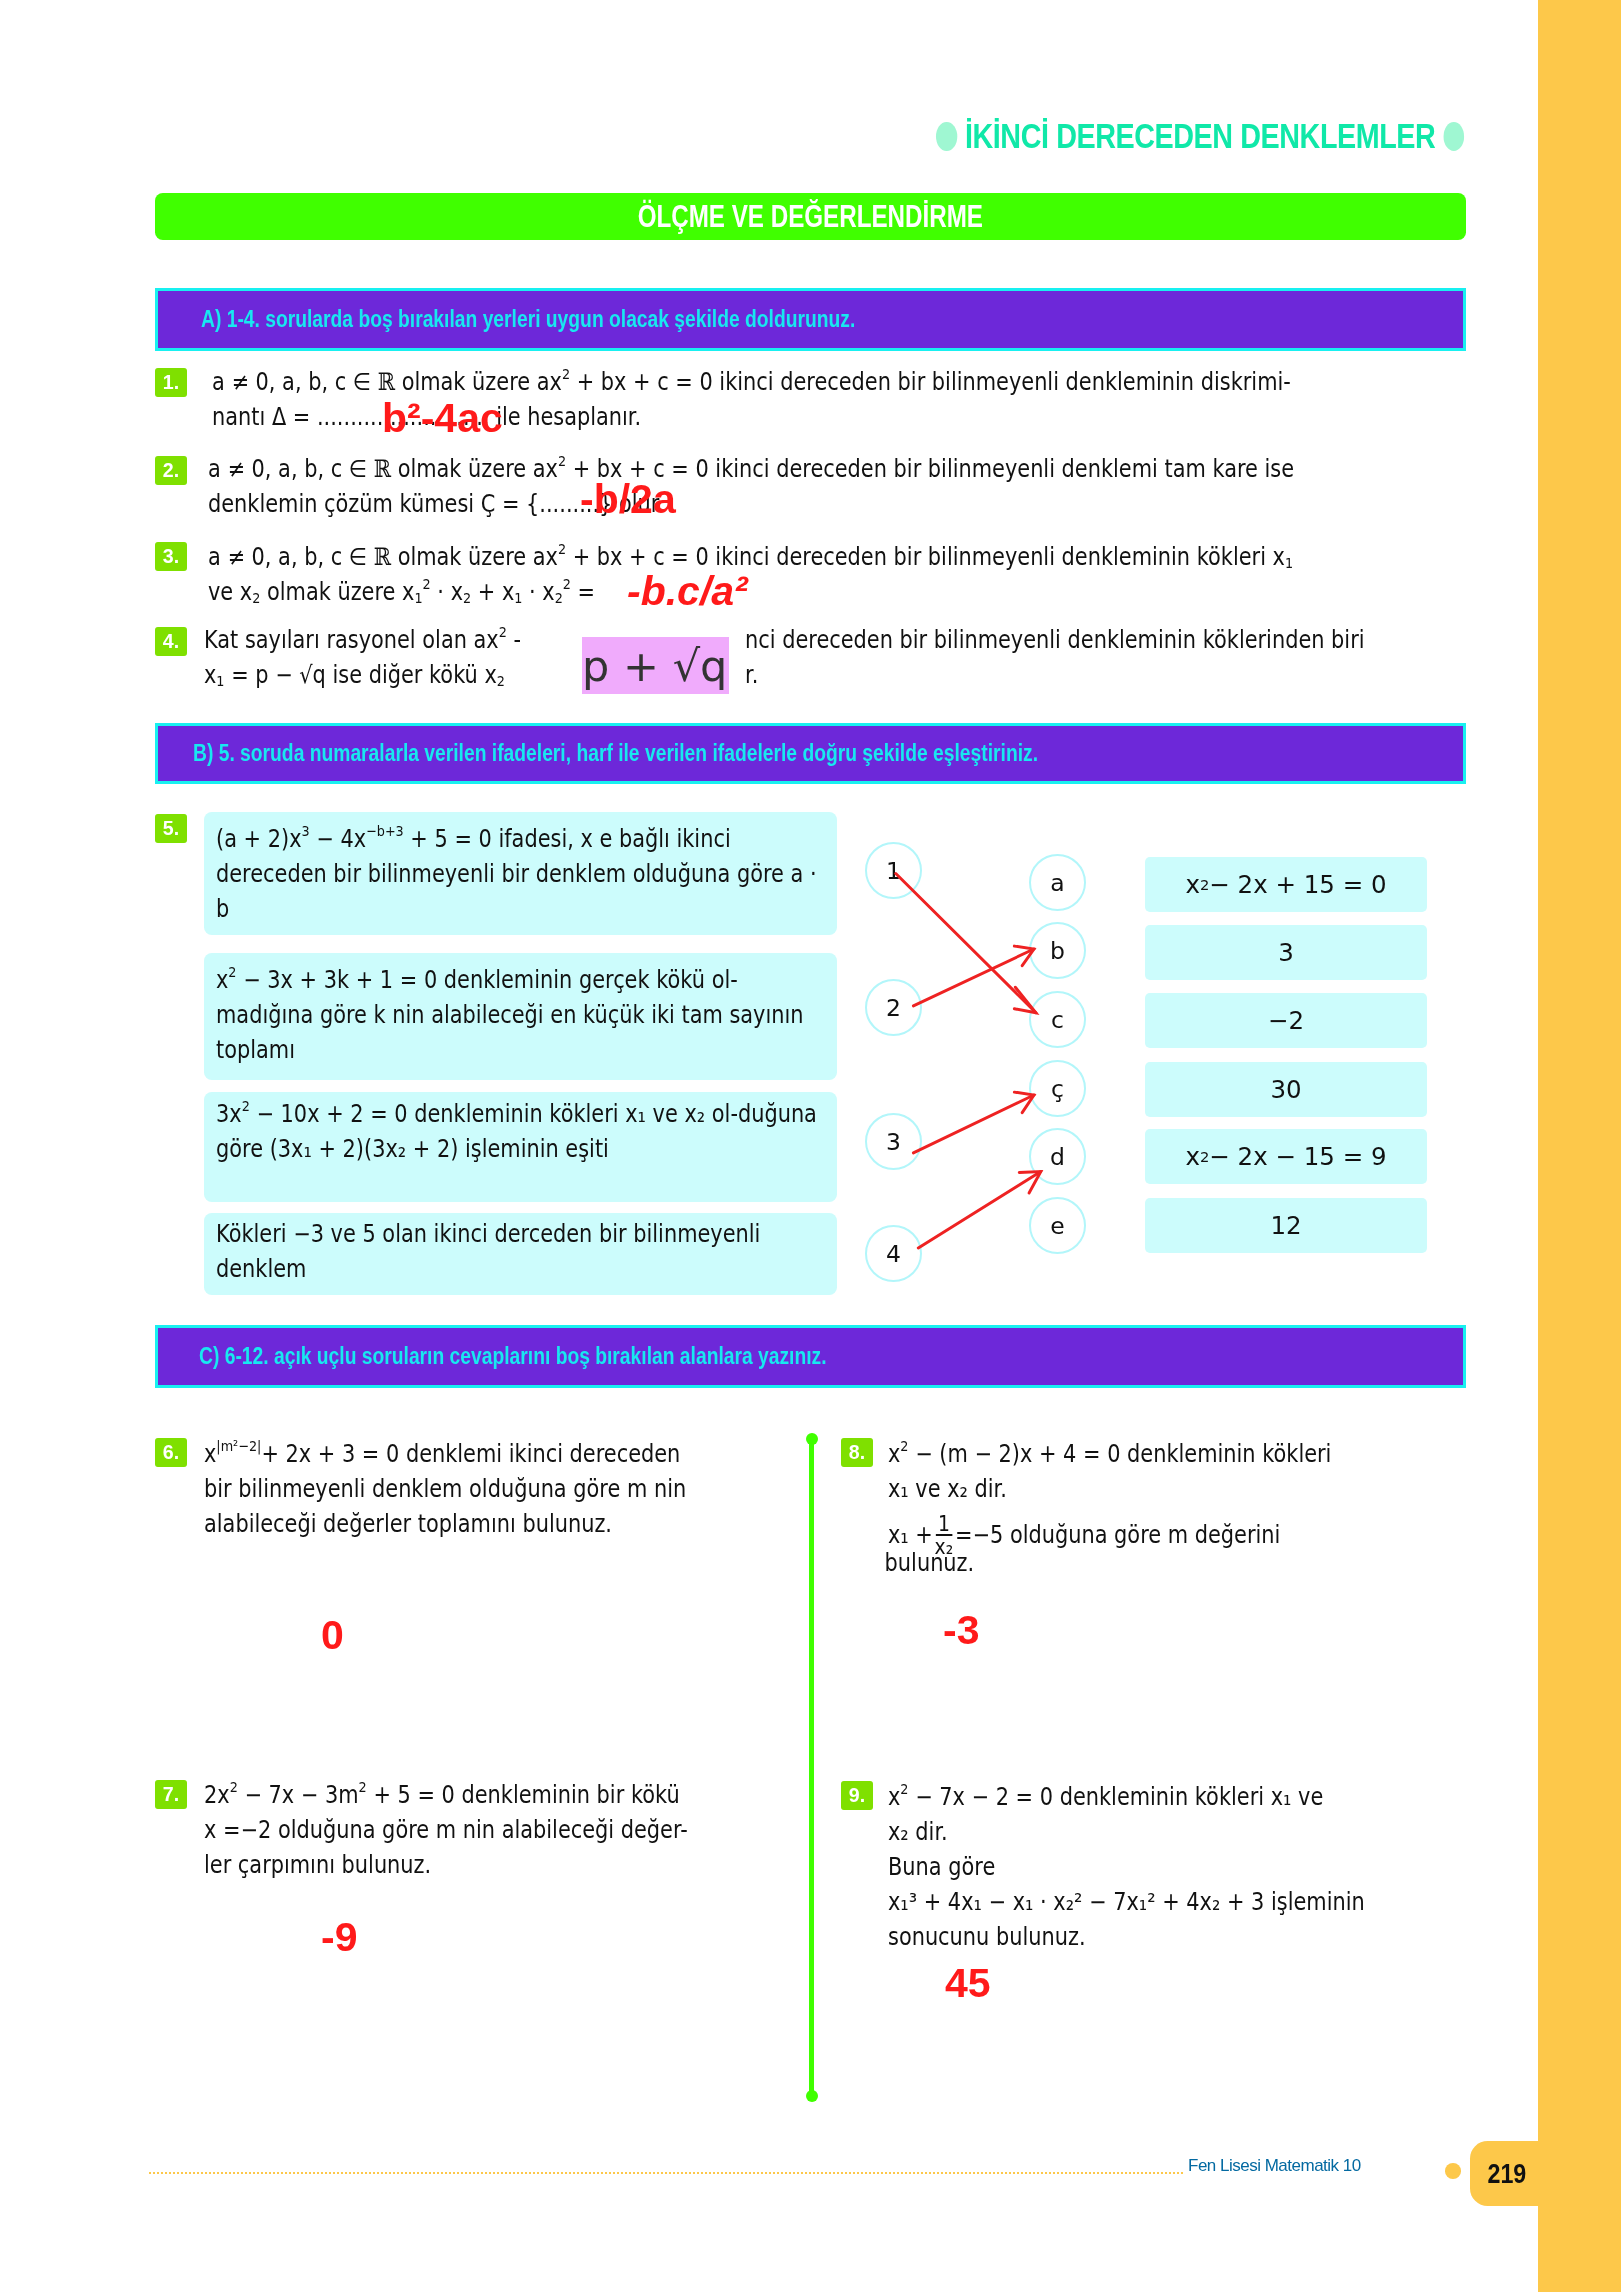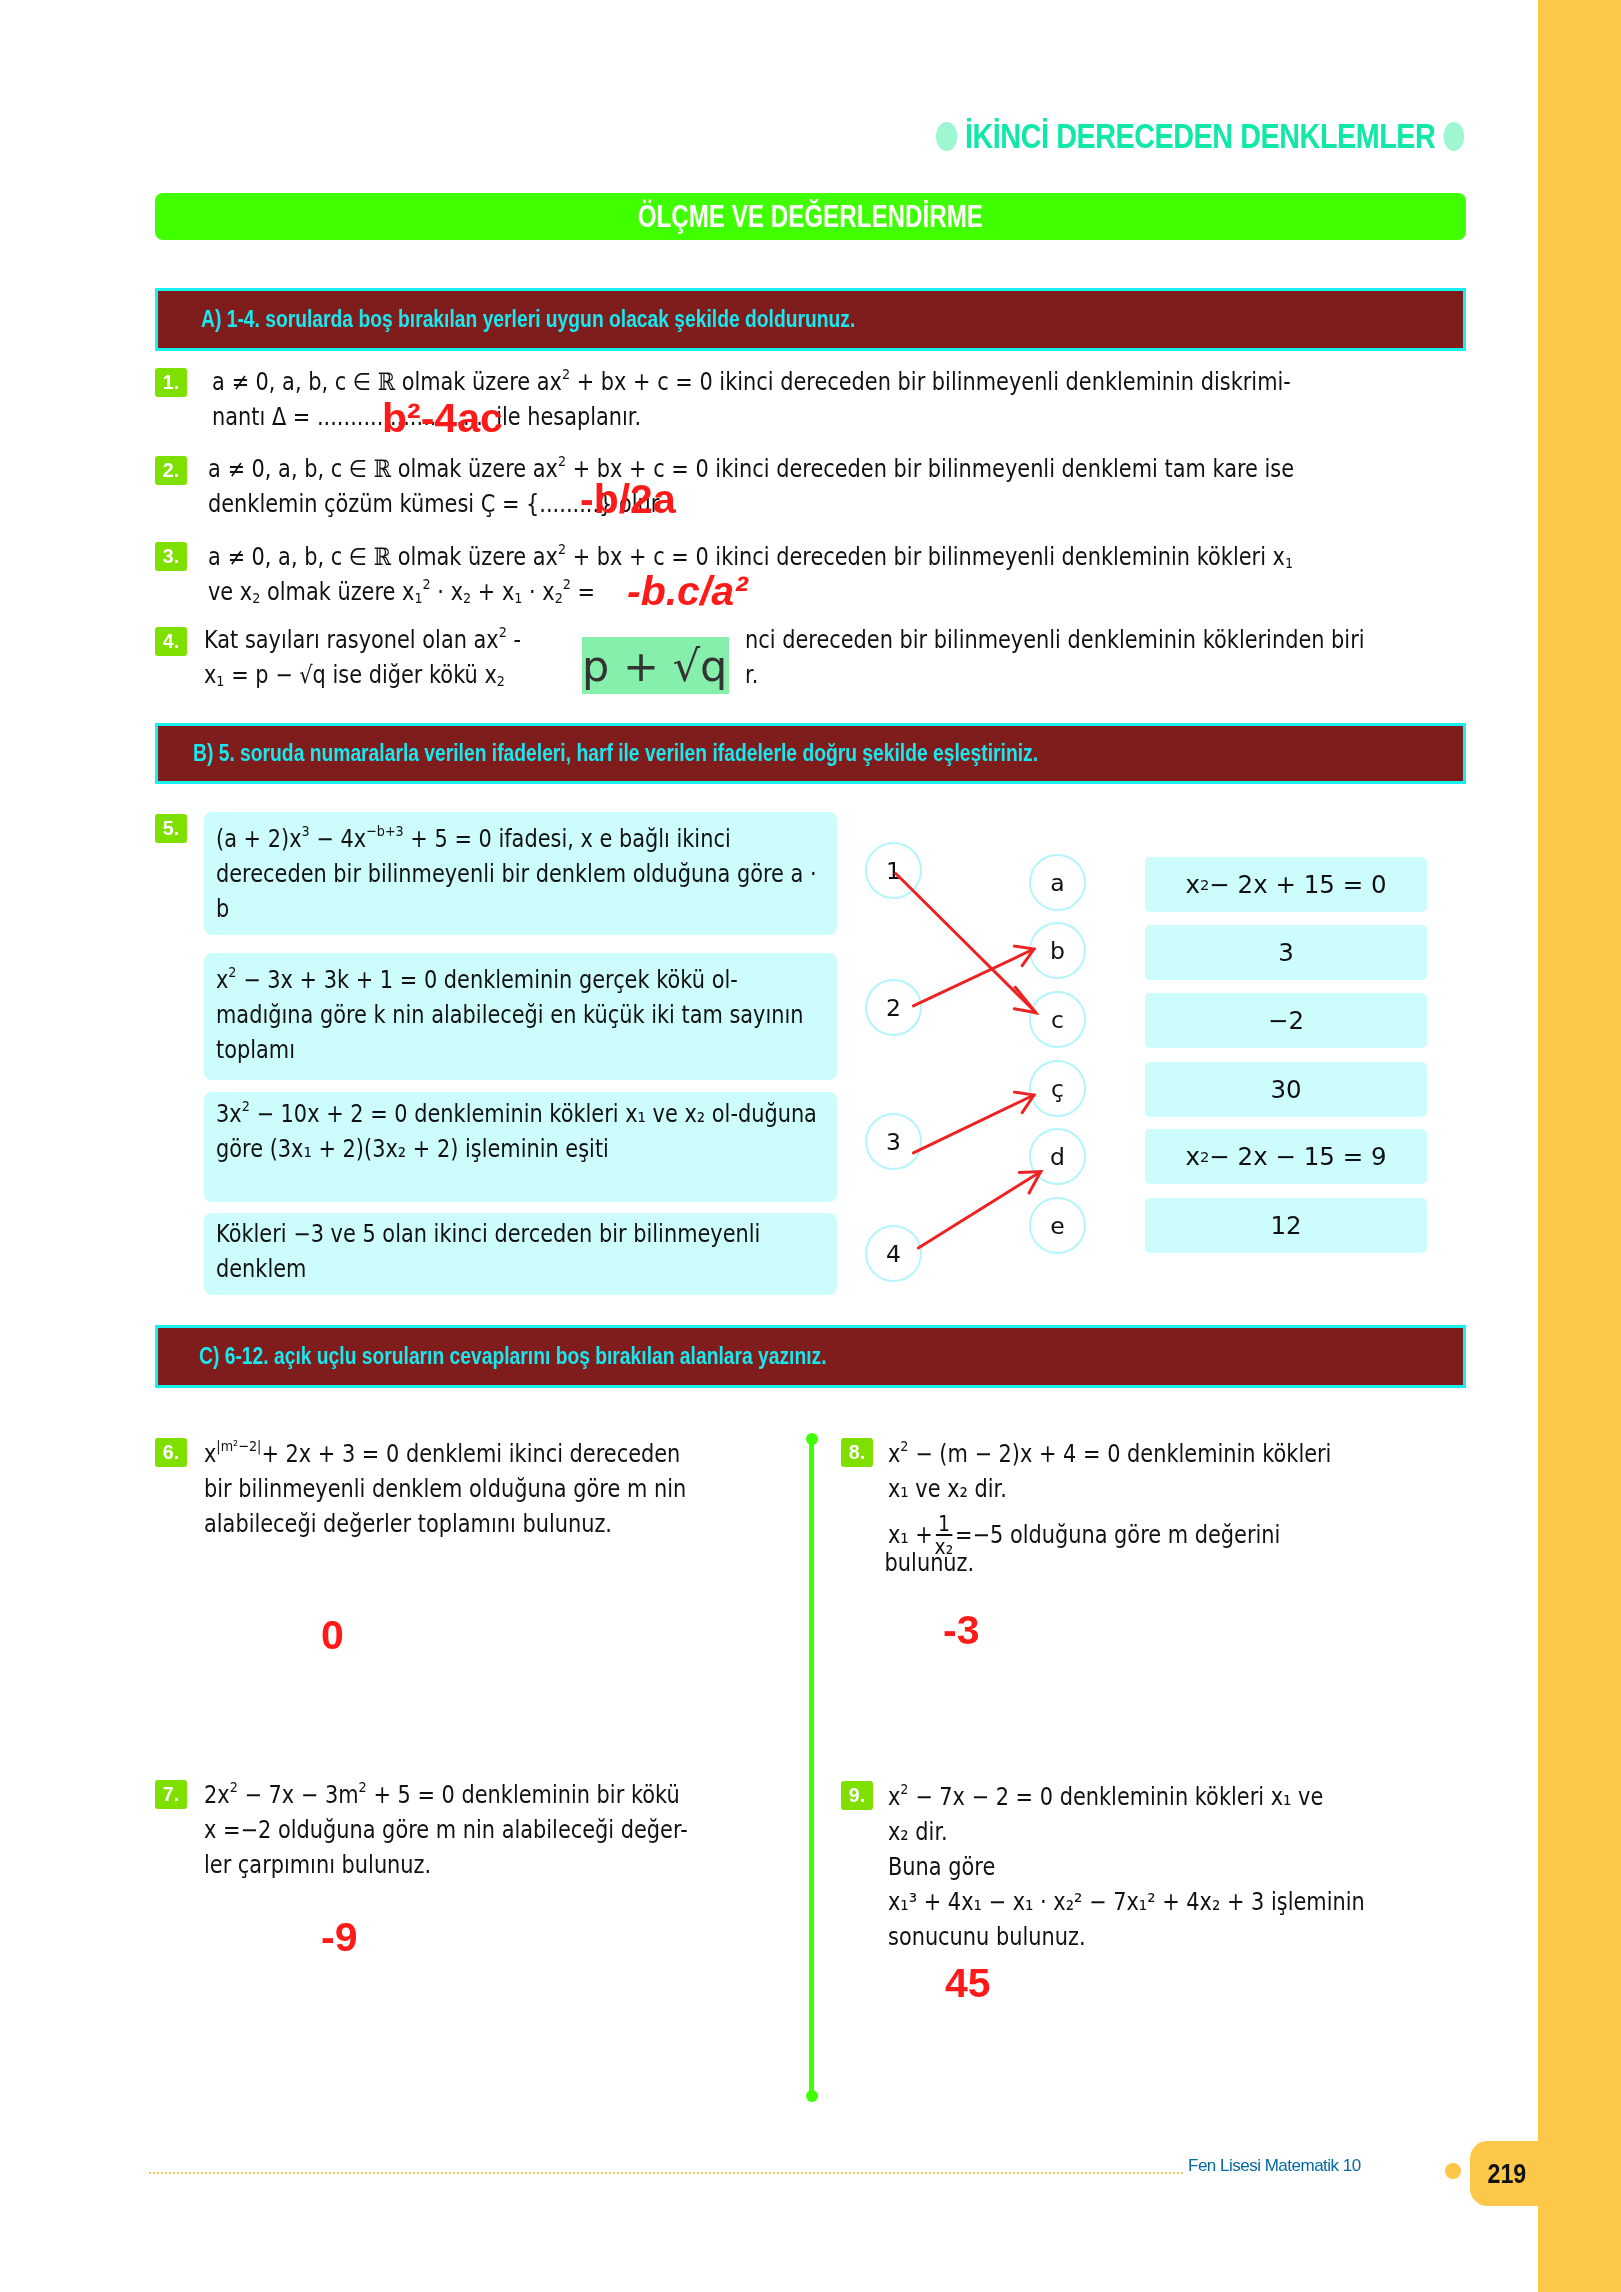--- a/index.html
+++ b/index.html
@@ -9,36 +9,36 @@
   .yellow-strip { position: absolute; left: 1538px; top: 0; width: 83px; height: 2293px; background: #fdc84a; }
 
   .chapter-title { position: absolute; right: 157px; top: 116px; display: flex; align-items: center; gap: 9.8px;
     font-family: "Liberation Sans", sans-serif; font-weight: bold; font-size: 35px; color: #10e8a8; letter-spacing: -0.5px; transform: scaleX(0.82); transform-origin: right center; }
   .chapter-title .dot { width: 25.5px; height: 29px; border-radius: 50%; background: #9ff7d2; display: inline-block; }
 
   .green-banner { position: absolute; left: 155px; top: 193px; width: 1311px; height: 47px; background: #40ff00; border-radius: 7.8px;
     display: flex; align-items: center; justify-content: center; }
   .green-banner span { color: #fff; font-weight: bold; font-size: 31px; transform: scaleX(0.78); display: inline-block; }
 
-  .section-box { position: absolute; left: 155px; width: 1311px; border: 3.9px solid #18f0f0; background: #7f1d1d; display: flex; align-items: center; padding-left: 43px; }
+  .section-box { position: absolute; left: 155px; width: 1311px; border: 3.9px solid #18f0f0; background: #6d28d9; display: flex; align-items: center; padding-left: 43px; }
   .section-box span { color: #18e8f0; font-weight: bold; font-size: 23.5px; transform: scaleX(0.82); transform-origin: left center; display: inline-block; white-space: nowrap; }
 
   .qnum { position: absolute; width: 32px; height: 29px; background: #7fe000; border-radius: 2.9px; color: #fff; font-weight: bold; font-size: 19.6px;
     display: flex; align-items: center; justify-content: center; }
 
   .qtext { position: absolute; font-family: "DejaVu Sans", sans-serif; font-size: 24px; line-height: 35px; color: #111; transform: scaleX(0.87); transform-origin: left top; white-space: nowrap; }
   .qtext sup { font-size: 14.7px; vertical-align: 10.8px; line-height: 0; }
   .qtext sub { font-size: 14.7px; vertical-align: -2.9px; line-height: 0; }
   .dbl { font-family: "DejaVu Serif", serif; }
 
   .answer { position: absolute; color: #ff1a1a; font-weight: bold; font-family: "Liberation Sans", sans-serif; white-space: nowrap; }
   .answer-sm { font-size: 41px; }
   .answer-lg { font-size: 41px; }
 
-  .overlay-img { position: absolute; background: #86efac; font-family: "DejaVu Sans", sans-serif; font-size: 43px; color: #333; display: flex; align-items: center; }
+  .overlay-img { position: absolute; background: #f0abfc; font-family: "DejaVu Sans", sans-serif; font-size: 43px; color: #333; display: flex; align-items: center; }
 
   .q5-box { position: absolute; left: 204px; width: 633px; background: #ccfcfc; border-radius: 7.8px; padding: 9.8px 11.8px; }
   .q5-box .inner { font-family: "DejaVu Sans", sans-serif; font-size: 24px; line-height: 35px; color: #111; transform: scaleX(0.87); transform-origin: left top; width: 115%; }
   .q5-box sup { font-size: 14.7px; vertical-align: 10.8px; line-height: 0; }
 
   .circle { position: absolute; width: 57px; height: 57px; border: 2.9px solid #b2f6fa; border-radius: 50%; background: #fff;
     display: flex; align-items: center; justify-content: center; font-family: "DejaVu Sans", sans-serif; font-size: 23.5px; color: #111; }
   .answer-box { position: absolute; left: 1145px; width: 282px; height: 55px; background: #ccfcfc; border-radius: 4.9px;
     display: flex; align-items: center; justify-content: center; font-family: "DejaVu Sans", sans-serif; font-size: 24.5px; color: #111; }
   .answer-box sup { font-size: 14.7px; vertical-align: 10.8px; line-height: 0; }

